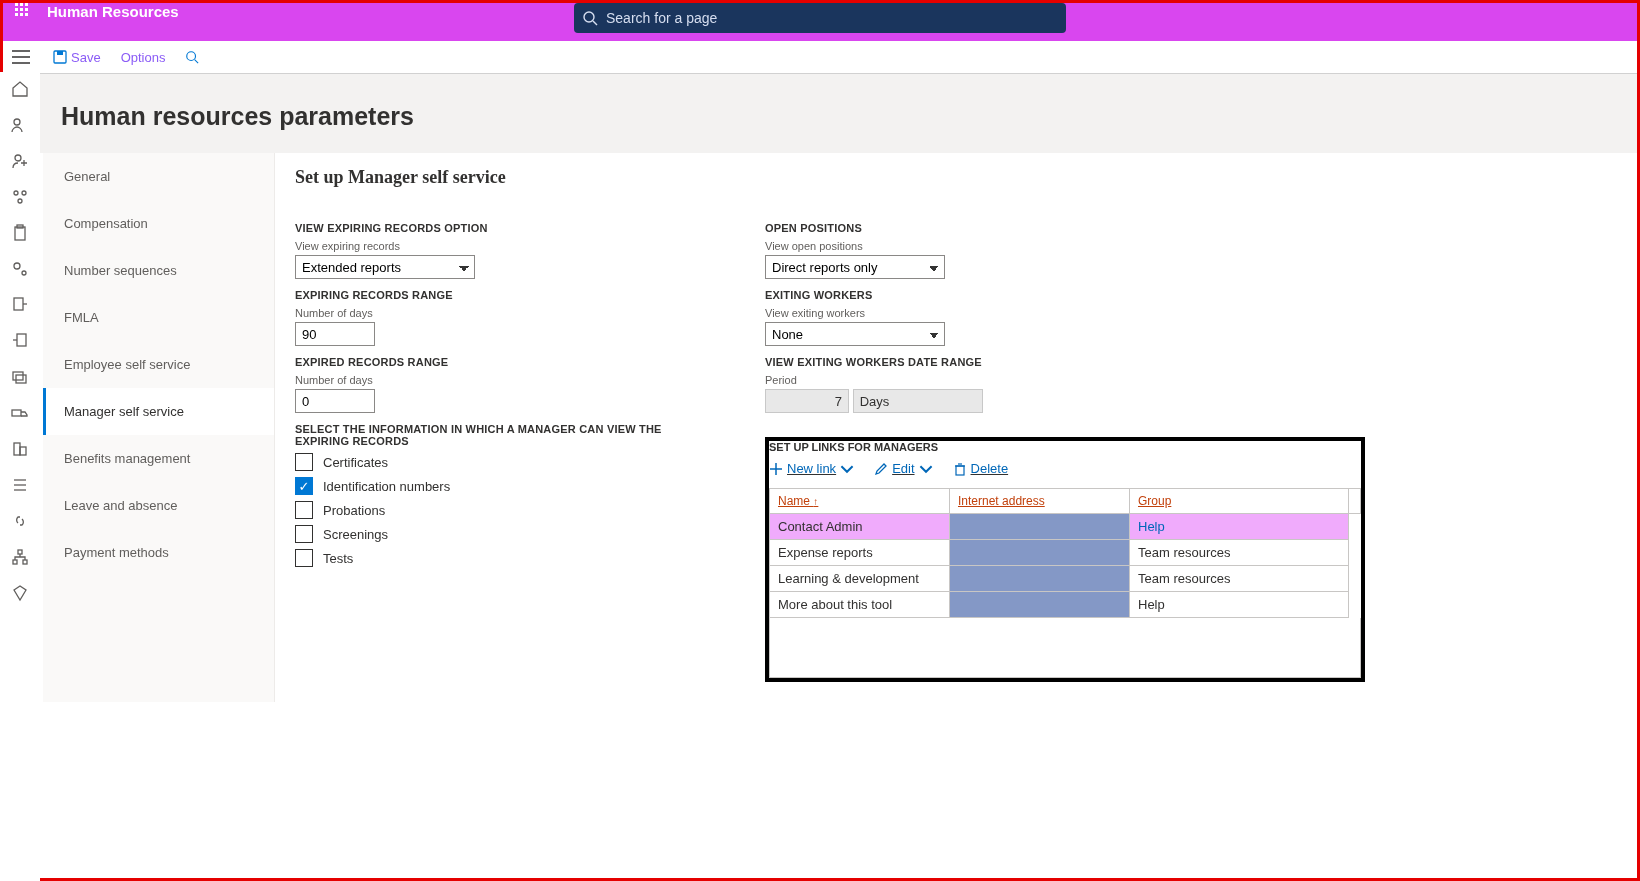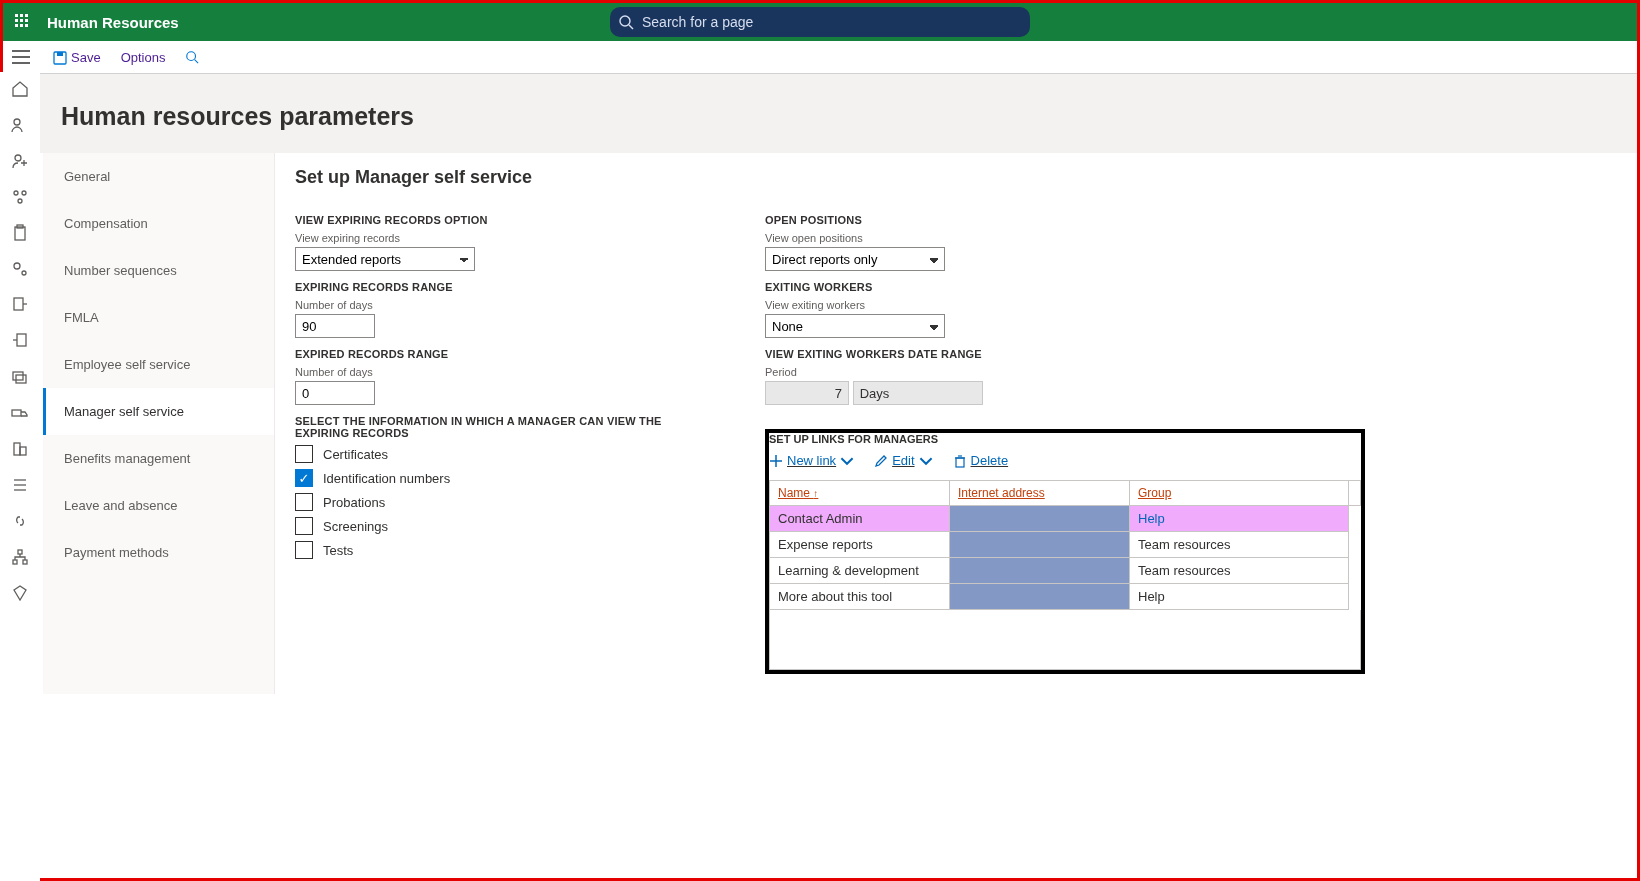--- a/index.html
+++ b/index.html
@@ -1,49 +1,49 @@
 <!DOCTYPE html>
 <html><head>
 <meta charset="utf-8">
 <style>
 * { box-sizing: border-box; margin: 0; padding: 0; }
 body { font-family: "Segoe UI", Arial, sans-serif; font-size: 13px; background: #fff; color: #323130; border: 3px solid #e50000; width: 1640px; height: 881px; overflow: hidden; }
 
 
-.topnav { background: #15803d; color: #fff; height: 38px; display: flex; align-items: center; padding: 0 12px; }
+.topnav { background: #d946ef; color: #fff; height: 38px; display: flex; padding: 0 12px; }
 .topnav .waffle { width: 16px; height: 16px; display: grid; grid-template-columns: repeat(3,3px); grid-template-rows: repeat(3,3px); gap: 2px; margin-right: 16px; }
 .topnav .waffle span { background: #fff; }
 .topnav .brand { font-size: 15px; font-weight: 600; }
 .topnav .searchwrap { margin-left: auto; margin-right: auto; position: absolute; left: 50%; transform: translateX(-50%); }
-.topnav .search { background: #1a355d; border: none; color: #fff; width: 420px; height: 30px; border-radius: 10px; padding: 0 10px 0 32px; font-size: 14px; }
+.topnav .search { background: #1a355d; border: none; color: #fff; width: 492px; height: 30px; border-radius: 4px; padding: 0 10px 0 32px; font-size: 14px; }
 .topnav .search::placeholder { color: #d6def0; }
 .topnav .searchwrap svg { position:absolute; left:8px; top:7px; }
 
 
 .actionbar { height: 33px; border-bottom: 1px solid #d1d1d1; display: flex; align-items: center; padding-left: 50px; gap: 20px; background: #fff; }
 .actionbar .menuburger { position:absolute; left:12px; }
-.actionbar button { background:none; border:none; font-size:13px; color:#4c1d95; display:flex; align-items:flex-end; gap:4px; cursor:pointer; }
+.actionbar button { background:none; border:none; font-size:13px; color:#8b5cf6; display:flex; align-items:flex-start; gap:4px; cursor:pointer; }
 
 
 .rail { position: absolute; left: 0; top: 72px; bottom:0; width: 40px; background: #fff; display:flex; flex-direction:column; align-items:center; padding-top:8px; gap:18px;}
 .rail span { width:18px; height:18px; color:#605e5c; display:flex; align-items:center; justify-content:center;}
 .rail svg { width:18px; height:18px; }
 
 
 .pagehead { padding: 28px 0 22px 58px; background: #f3f2f1; }
 .pagehead h1 { font-size: 25px; font-weight: 600; }
 
 
 .main { display:flex; margin-left: 40px; }
 .sidenav { width: 232px; background:#faf9f8; border-right:1px solid #edebe9; }
 .sidenav .item { padding: 16px 18px; font-size:13px; color:#605e5c; cursor:pointer; border-left:3px solid transparent; }
 .sidenav .item.active { background:#fff; color:#323130; border-left:3px solid #0078d4; font-weight:400; }
 
 .content { flex:1; padding: 14px 20px 20px 20px; }
-.content h2 { font-size: 18px; font-weight: 600; margin-bottom: 16px; }
+.content h2 { font-size: 18px; font-weight: 600; margin-bottom: 24px; font-family: Liberation Serif, serif; }
 
 .cols { display:flex; gap: 60px; }
 .col { }
 
 .sectlabel { font-size: 11px; font-weight: 700; letter-spacing: .2px; margin-top: 10px; margin-bottom: 6px; text-transform: uppercase; }
 .fieldlabel { font-size: 11px; color:#605e5c; margin-bottom: 3px; display:block; }
 .select, .numinput, .rostatic { border:1px solid #8a8886; height: 24px; font-size: 13px; padding: 0 6px; background:#fff; }
 .select { width: 180px; appearance:none; background-image: linear-gradient(45deg, transparent 50%, #333 50%), linear-gradient(135deg, #333 50%, transparent 50%); background-position: right 10px top 10px, right 5px top 10px; background-size: 5px 5px; background-repeat:no-repeat; }
 .numinput { width: 80px; text-align:left; }
 .rostatic { background:#e8e8e8; border:1px solid #c8c8c8; display:inline-flex; align-items:center; width: 84px;}

